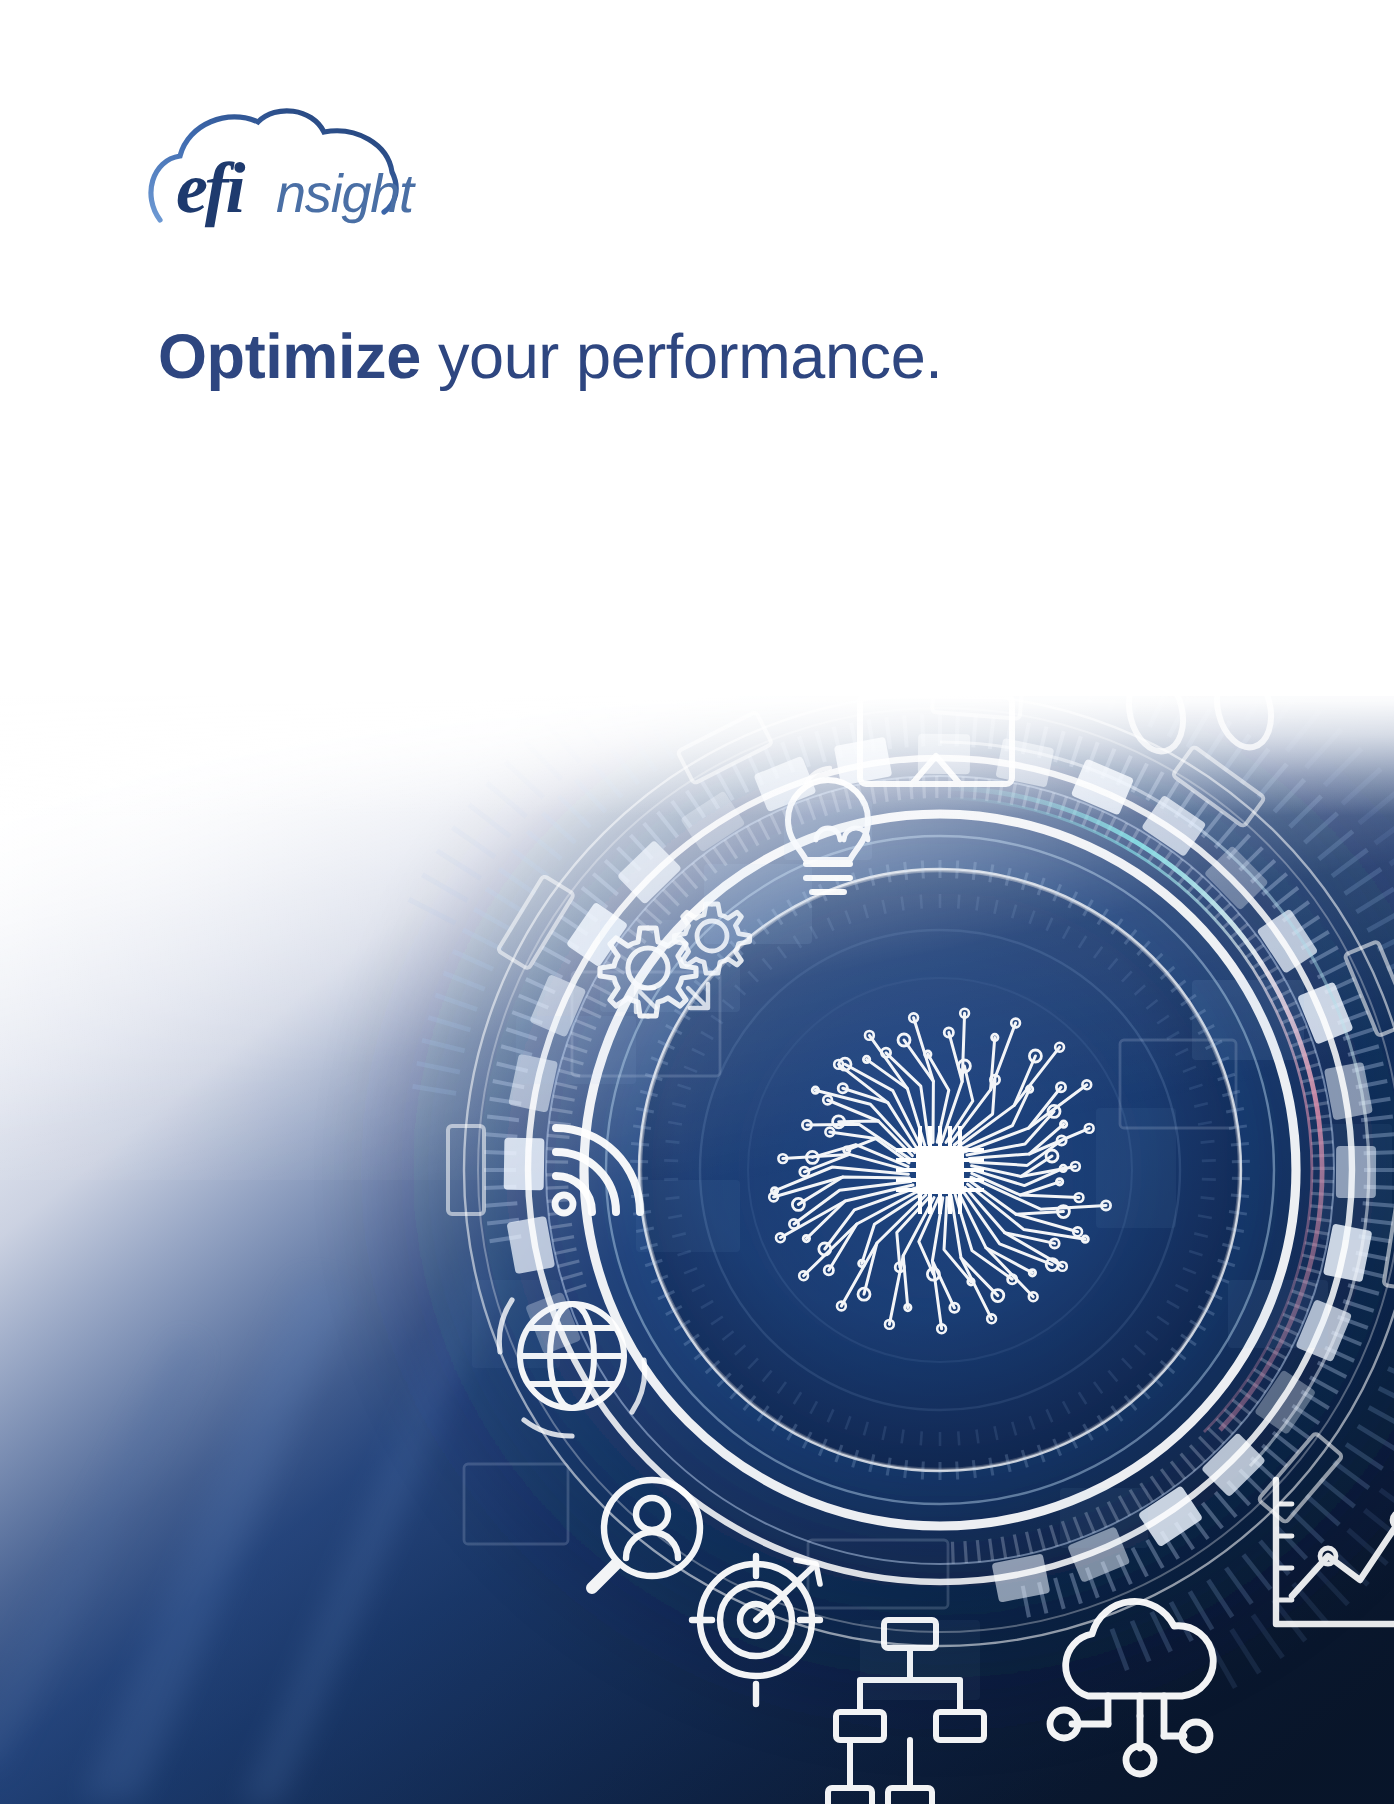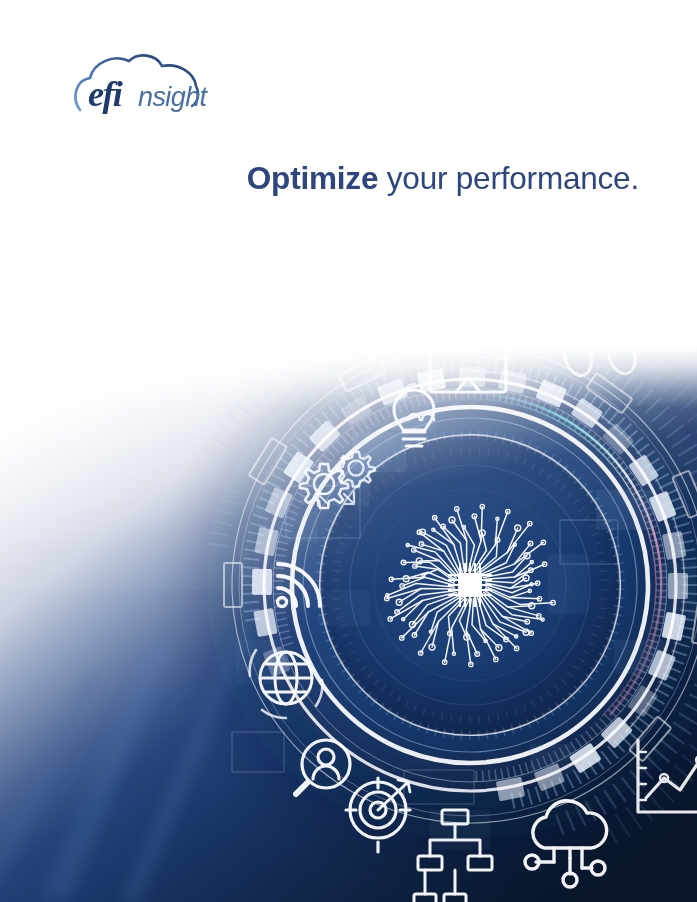--- a/index.html
+++ b/index.html
@@ -37,21 +37,20 @@
   }
   .logo svg { display: block; width: 150px; height: 62px; overflow: visible; }
 
   
   .headline {
     position: absolute;
     left: 79px; top: 156px;
     width: 560px;
     line-height: 44px;
     letter-spacing: -0.2px;
-    text-align: right;
   }
   .headline .line { display: block; white-space: nowrap; }
   .headline .strong {
     font-weight: 700;
     font-size: 31.5px;
   }
   .headline .light {
     font-weight: 400;
     font-size: 31.5px;
   }

